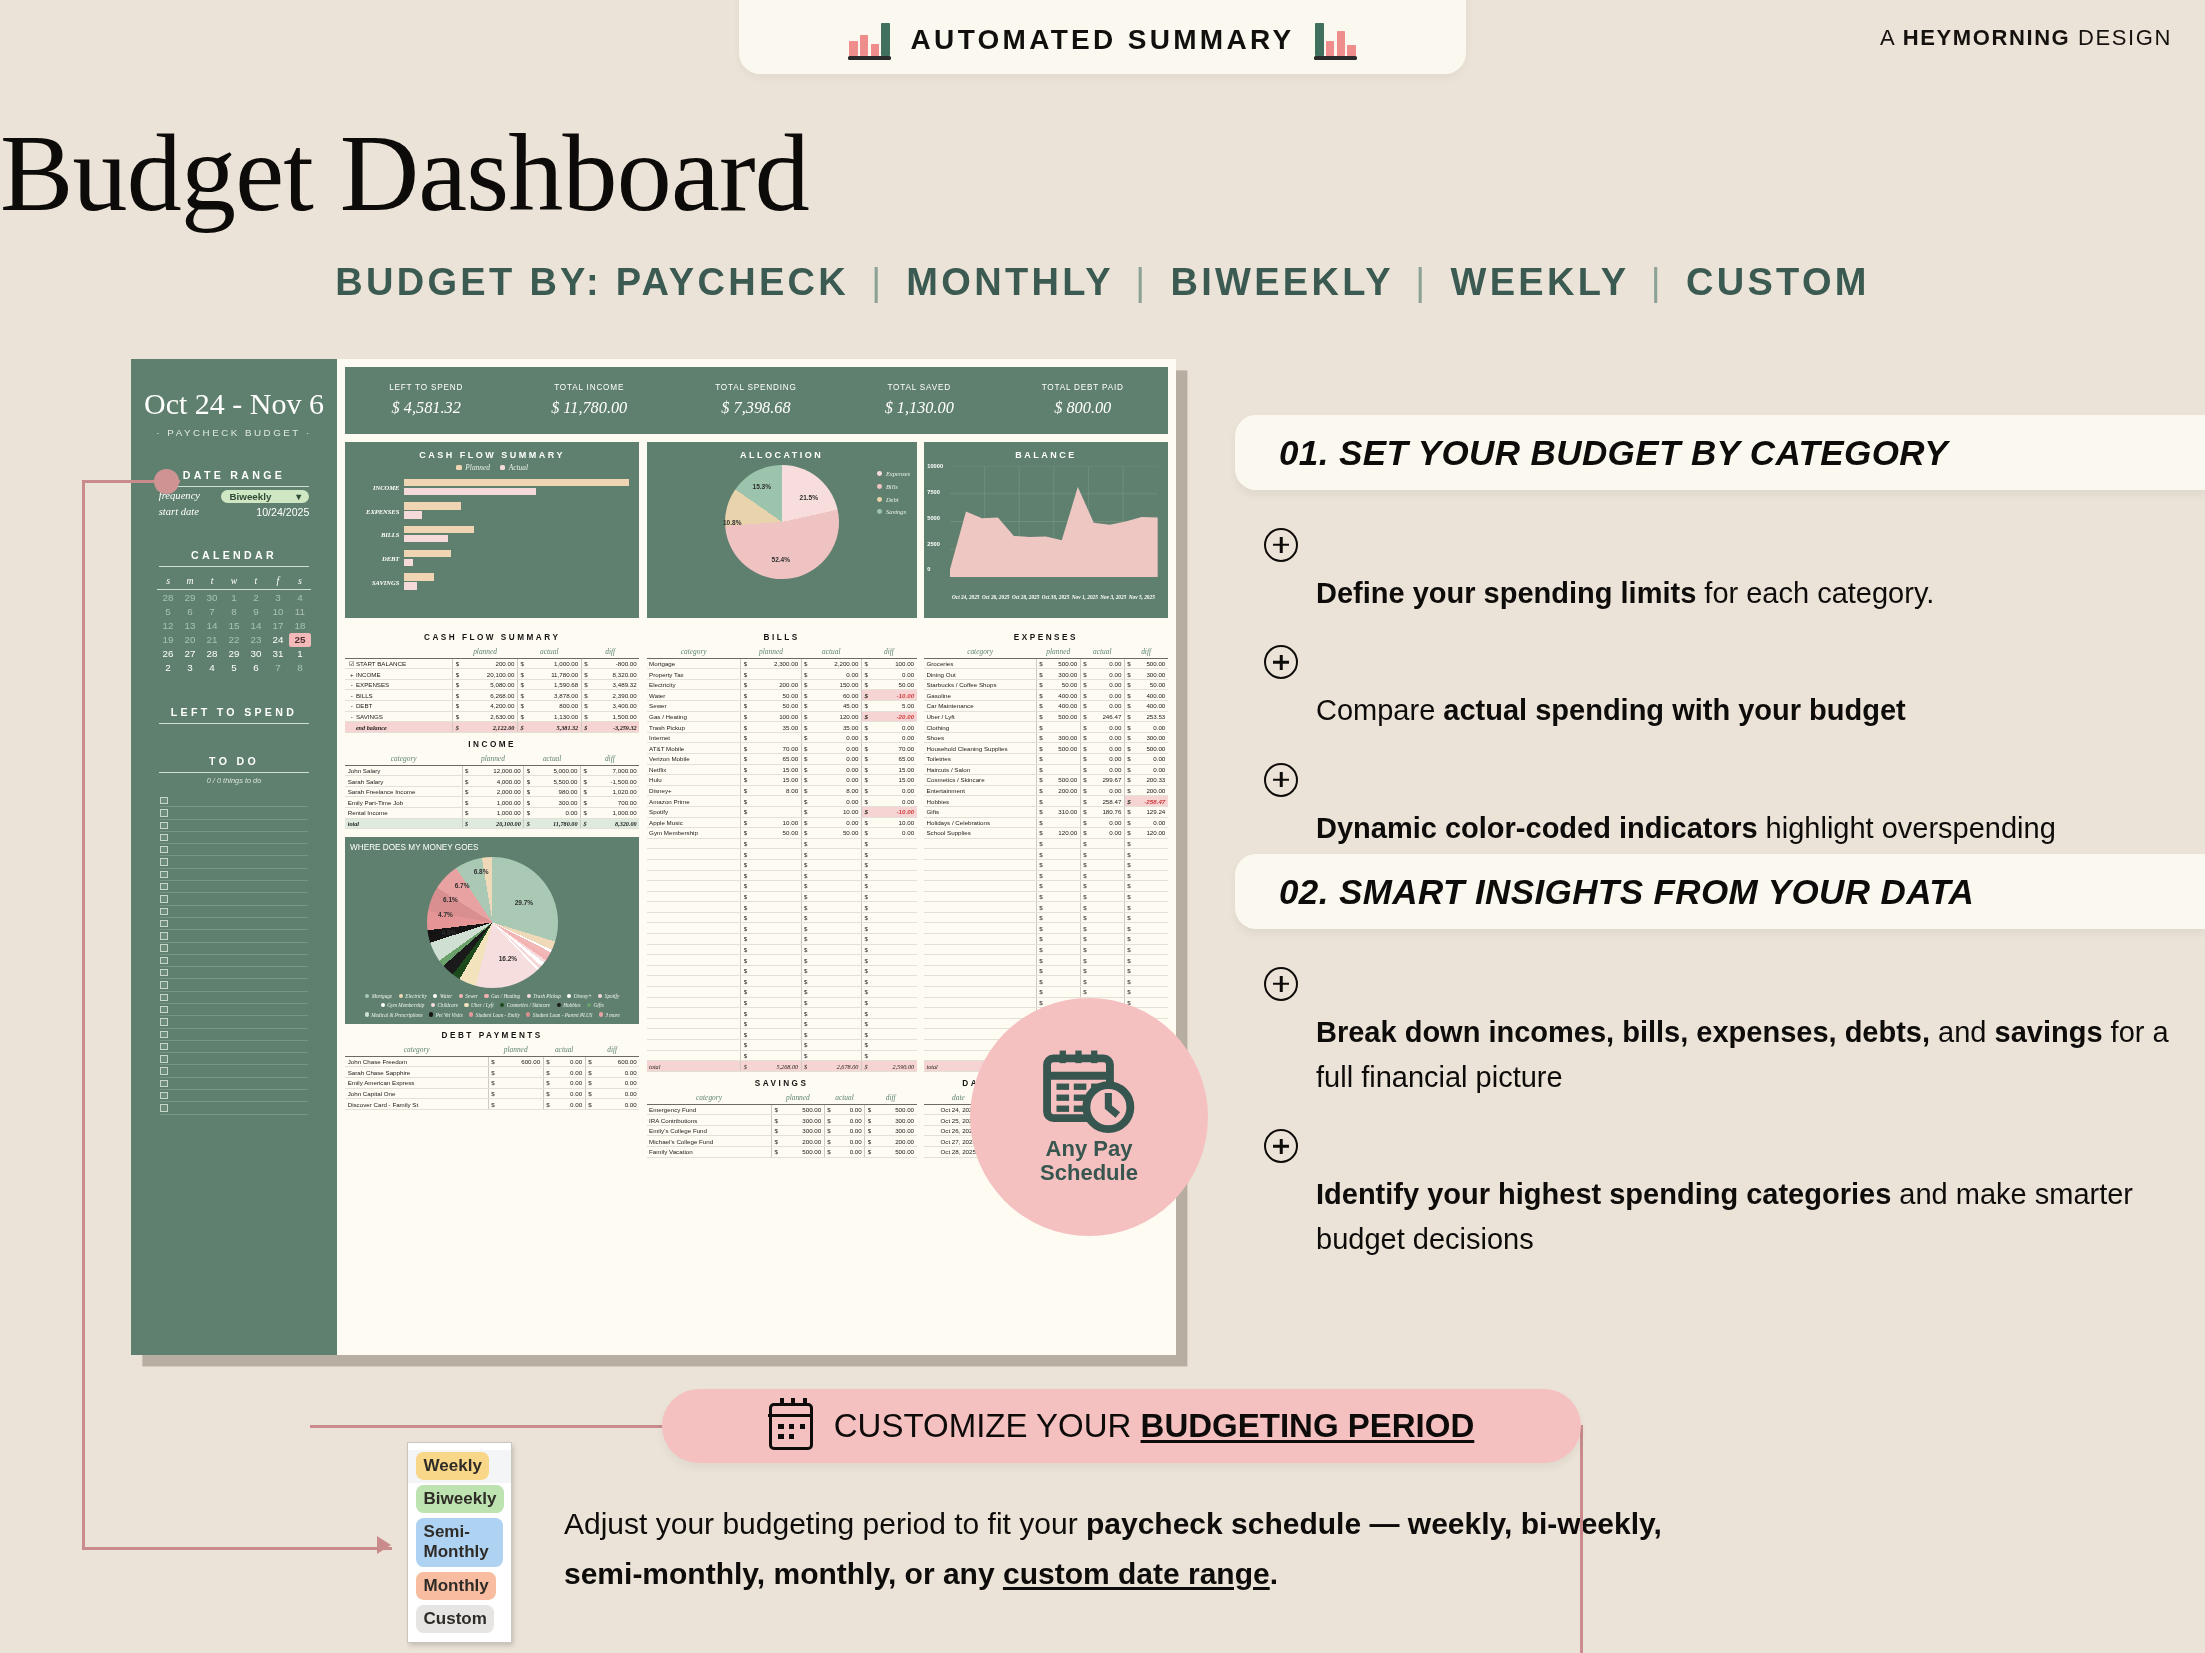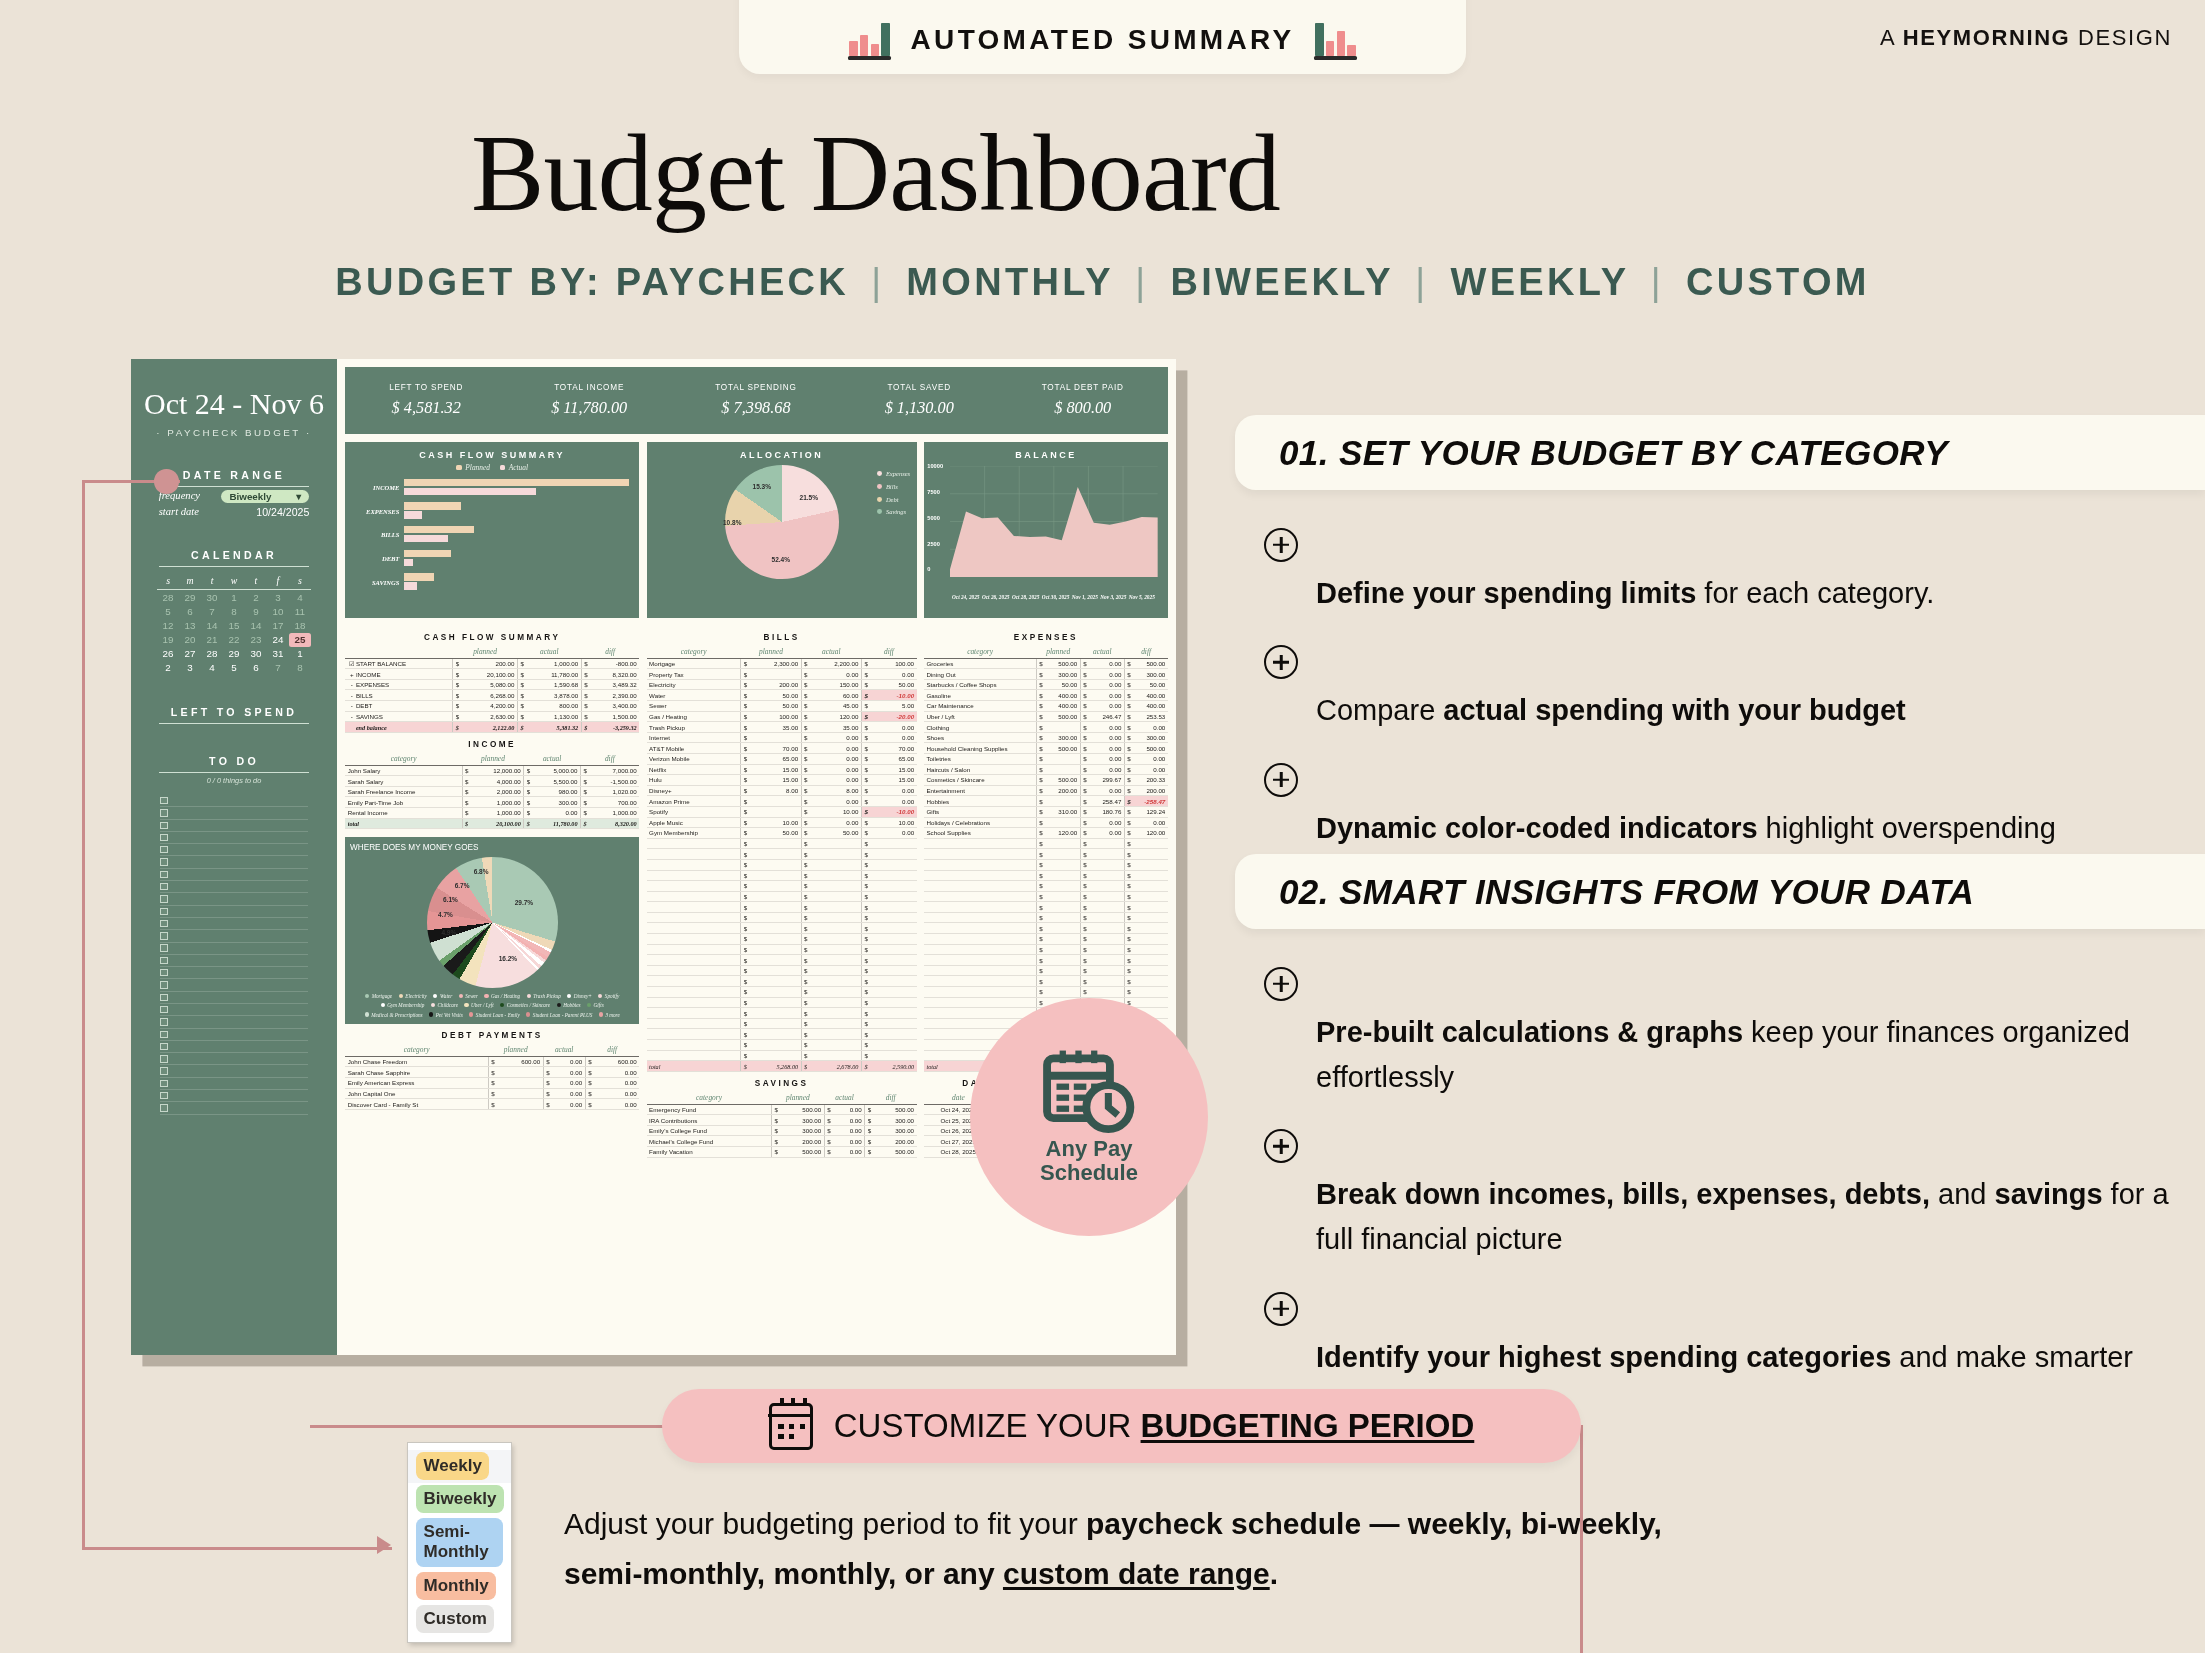--- a/index.html
+++ b/index.html
@@ -32,21 +32,21 @@
     height: 3.3px; background: #2a2a2a; border-radius: 1.6px;
   }
   .brand {
     position: absolute; right: 33px; top: 24.5px; font-size: 22px; letter-spacing: 1.6px;
     color: #14110f;
   }
   .brand b { font-weight: 700; }
 
   
   .title {
-    position: absolute; top: 110px; left: 0; width: 1751px; text-align: center;
+    position: absolute; top: 110px; left: 0; width: 1751px; 
     font-family: "Liberation Serif", serif; font-size: 110px; color: #0d0b09;
     letter-spacing: -0.8px;
   }
   .subtitle {
     position: absolute; top: 261px; left: 0; width: 2205px; text-align: center;
     font-size: 38px; font-weight: 700; letter-spacing: 3.3px; color: #3b5a51;
   }
   .subtitle .sep { color: #8da297; font-weight: 400; margin: 0 8.2px; }
 
   
@@ -1828,24 +1828,20 @@
     </div>
     <div class="bullet">
       <span class="plus-ic"></span>
       <div class="btext"><b>Dynamic color-coded indicators</b><span> highlight overspending</span></div>
     </div>
   </div>
 <div class="panel-head" id="ph2">02. SMART INSIGHTS FROM YOUR DATA</div>
 <div class="bullets" id="bl2">
     <div class="bullet">
       <span class="plus-ic"></span>
-      <div class="btext"><b>Pre-built calculations &amp; graphs</b><span> keep your finances organized effortlessly</span></div>
-    </div>
-    <div class="bullet">
-      <span class="plus-ic"></span>
       <div class="btext"><b>Break down incomes, bills, expenses, debts,</b><span> and </span><b>savings</b><span> for a full financial picture</span></div>
     </div>
     <div class="bullet">
       <span class="plus-ic"></span>
       <div class="btext"><b>Identify your highest spending categories</b><span> and make smarter budget decisions</span></div>
     </div>
   </div>
 
 <div class="cust-pill">
   <span class="cal-ic">

